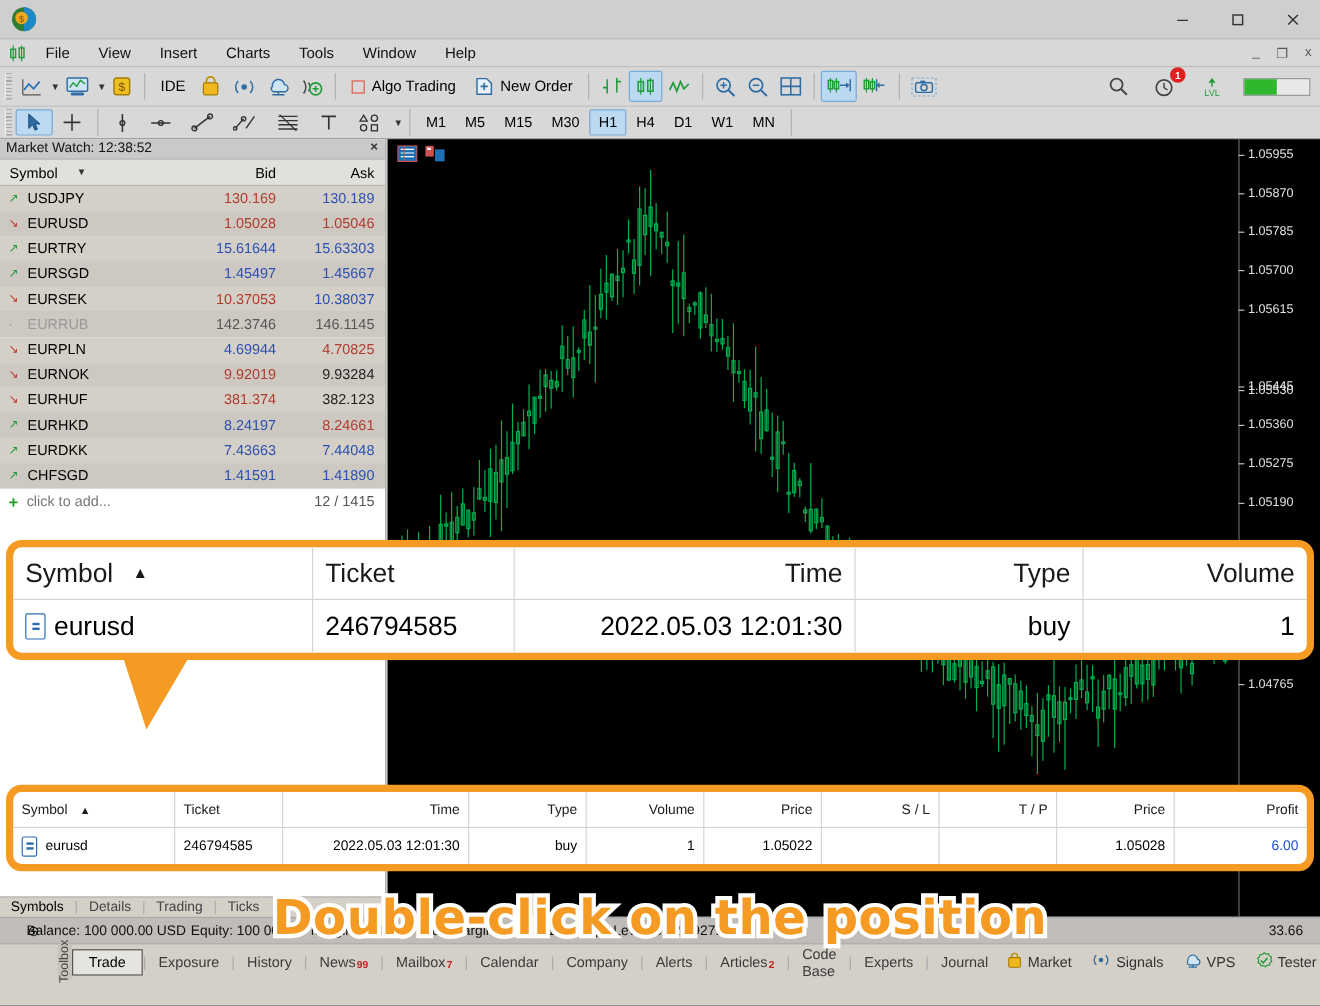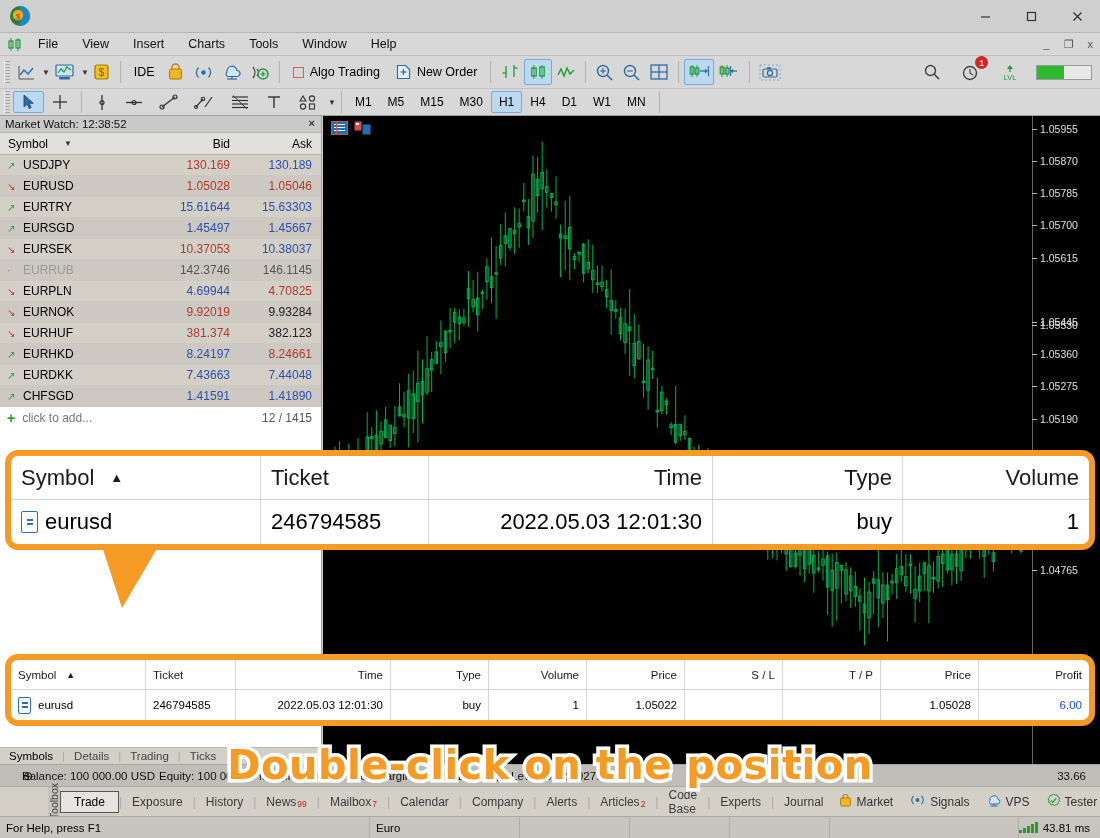--- a/index.html
+++ b/index.html
@@ -116,21 +116,21 @@
 
   
   .bottabs { position:absolute; left:0; right:0; bottom:22px; height:30px;
      background:#d4d0c8; display:flex; align-items:center; border-top:1px solid #a8a8a8;
      font-size:12px;padding-left:48px; }
   .vtool { width:17px; height:100%; background:#c7c4bd; display:flex;
            align-items:center; justify-content:center; }
   .vtool span { writing-mode:vertical-rl; transform:rotate(180deg); font-size:10.5px; color:#444;}
   .btab { padding:3px 10px; color:#3a3a3a; display:flex; align-items:flex-start; gap:1px;}
   .btab.sel { background:#e6e4e0; border:1px solid #555; color:#000; padding:3px 13px; }
-  .btab sub { color:#c02020; font-size:8.5px; font-weight:normal; position:relative; top:4px;}
+  .btab sub { color:#c02020; font-size:8.5px; font-weight:bold; position:relative; top:4px;}
   .bsep { color:#aaa; }
   .btab-right { margin-left:auto; display:flex; align-items:center; gap:4px; padding-right:6px; }
   .btab-right .it { display:flex; align-items:center; gap:4px; padding:2px 6px; color:#333;}
 
   
   .footer { position:absolute; left:0; right:0; bottom:0; height:22px; background:#c8c5bf;
             display:flex; align-items:center; font-size:11.5px; border-top:1px solid #aaa;}
   .fcell { height:100%; display:flex; align-items:center; padding:0 6px;
            border-right:1px solid #b0ada7; }
   .f1 { width:370px; }
@@ -1082,38 +1082,20 @@
           <svg width="15" height="15" viewBox="0 0 15 15">
             <path d="M7.5 1 l1.6 1.1 1.9 -.3 .8 1.8 1.7 .9 -.5 1.9 .8 1.8 -1.5 1.2 -.5 1.9 -1.9 .1 -1.5 1.2 -1.6 -1 -1.9 .3 -.8 -1.8 -1.7 -.9 .5 -1.9 -.8 -1.8 1.5 -1.2 .5 -1.9 1.9 -.1 z" fill="none" stroke="#1f9c3a" stroke-width="1"></path>
             <polyline points="4.8,7.5 6.7,9.4 10.2,5.4" fill="none" stroke="#1f9c3a" stroke-width="1.3"></polyline>
           </svg>
         </span>
         <span>Tester</span>
       </div>
     </div>
   </div>
 
-  <div class="footer">
-    <div class="fcell f1">For Help, press F1</div>
-    <div class="fcell f2">Euro</div>
-    <div class="fcell f3"></div>
-    <div class="fcell f4"></div>
-    <div class="fcell f5"></div>
-    <div class="fcell f6"></div>
-    <div class="fping">
-      <span class="bars">
-        <i style="height:3px"></i>
-          <i style="height:5px"></i>
-          <i style="height:7px"></i>
-          <i style="height:9px"></i>
-          <i style="height:11px"></i>
-      </span>
-      <span>43.81 ms</span>
-    </div>
-  </div>
 
   <svg class="pointer" style="left:100px;top:540px;width:70px;height:110px;">
     <polygon points="0,0 62,0 22,68" fill="#f59a23"></polygon>
   </svg>
 
   <div class="callout co-top">
     <div class="co-table">
       <div class="co-row hdr">
         <div class="co-cell co-hdr" style="width:250px;">
           <span>Symbol</span>

